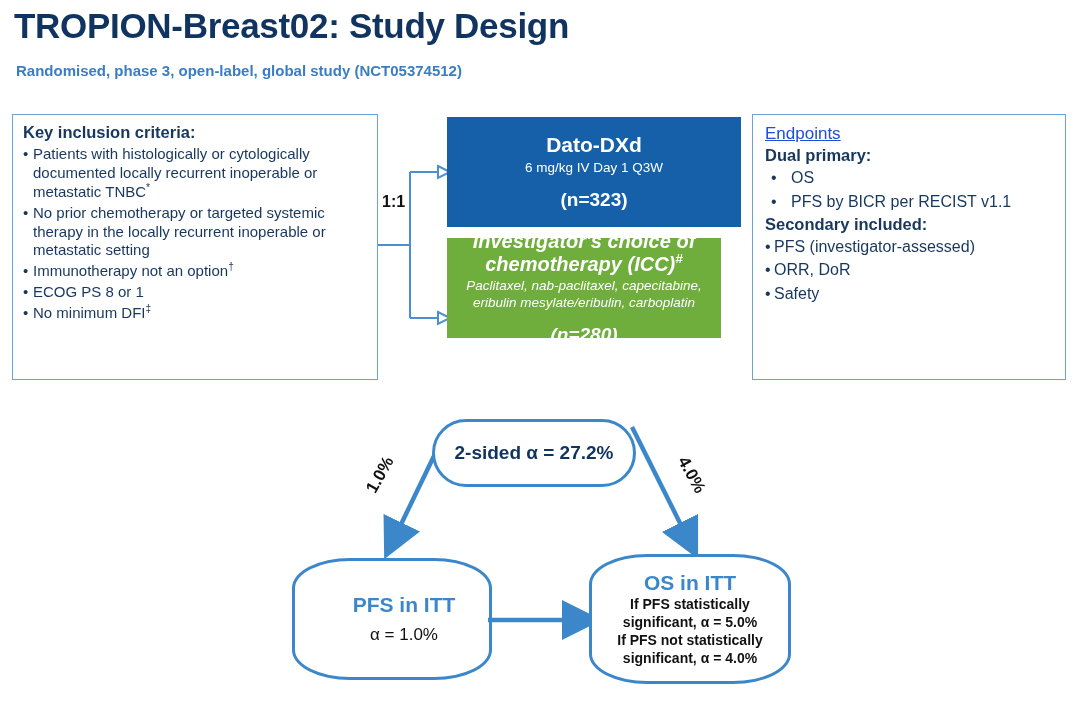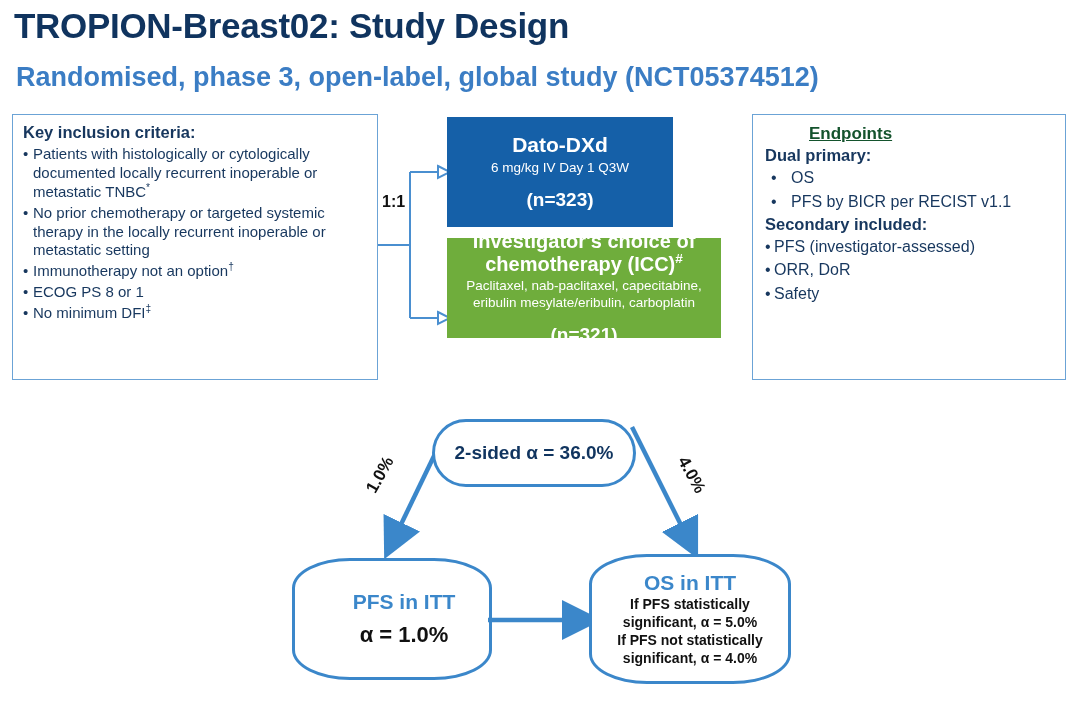--- a/index.html
+++ b/index.html
@@ -24,21 +24,21 @@
     font-size: 35px;
     font-weight: bold;
     color: #10345f;
     letter-spacing: -0.3px;
     white-space: nowrap;
   }
   #subtitle {
     position: absolute;
     left: 16px;
     top: 62px;
-    font-size: 27px;
+    font-size: 15px;
     font-weight: bold;
     color: #3b7dc4;
     white-space: nowrap;
   }
 
   
   .panel {
     position: absolute;
     box-sizing: border-box;
     border: 1.5px solid #6ba3d6;
@@ -82,30 +82,31 @@
     color: #ffffff;
     text-align: center;
     display: flex;
     flex-direction: column;
     align-items: center;
     justify-content: center;
   }
   #arm-dato {
     left: 447px;
     top: 117px;
-    width: 226px;
+    width: 294px;
     height: 110px;
     background: #1560a8;
   }
   #arm-icc {
     left: 447px;
     top: 238px;
     width: 274px;
     height: 100px;
     background: #6fad3c;
+    font-style: italic;
   }
   .arm-name {
     font-size: 21px;
     font-weight: bold;
     line-height: 1.16;
   }
   .arm-name.small { font-size: 20px; }
   .arm-dose {
     font-size: 13.5px;
     line-height: 1.25;
@@ -137,25 +138,24 @@
   
   #endpoints-box {
     left: 752px;
     top: 114px;
     width: 314px;
     height: 266px;
     padding: 9px 6px 0 12px;
   }
   #endpoints-title {
     font-size: 17px;
-    font-weight: bold;
-    color: #14532d;
+    font-weight: normal;
+    color: #1d4ed8;
     text-decoration: underline;
     margin-bottom: 1px;
-    margin-left: 44px;
   }
   .ep-subhead {
     font-size: 16.5px;
     font-weight: bold;
     color: #17375e;
     margin-top: 2px;
   }
   .ep-item {
     display: flex;
     font-size: 16px;
@@ -242,22 +242,22 @@
     height: 130px;
     border-radius: 58px / 30px;
   }
   .term-title {
     font-size: 21px;
     font-weight: bold;
     color: #3b87ca;
     line-height: 1.15;
   }
   .term-alpha {
-    font-size: 22px;
-    font-weight: bold;
+    font-size: 17px;
+    font-weight: normal;
     color: #111111;
     margin-top: 8px;
   }
   .term-note {
     font-size: 14px;
     font-weight: bold;
     color: #111111;
     line-height: 1.22;
     margin-top: 1px;
     text-align: center;
@@ -322,21 +322,21 @@
 
 <div class="arm" id="arm-dato">
   <div class="arm-name">Dato-DXd</div>
   <div class="arm-dose">6 mg/kg IV Day 1 Q3W</div>
   <div class="arm-n">(n=323)</div>
 </div>
 
 <div class="arm" id="arm-icc">
   <div class="arm-name small">Investigator's choice of chemotherapy (ICC)<sup>#</sup></div>
   <div class="arm-dose">Paclitaxel, nab-paclitaxel, capecitabine, eribulin mesylate/eribulin, carboplatin</div>
-  <div class="arm-n">(n=321)</div>
+  <div class="arm-n">(n=280)</div>
 </div>
 
 <div class="panel" id="endpoints-box">
   <div id="endpoints-title">Endpoints</div>
   <div class="ep-subhead">Dual primary:</div>
 
   <div class="ep-item indented">
     <span class="ep-bullet">•</span>
     <span class="ep-text">OS</span>
   </div>
@@ -366,21 +366,21 @@
     <marker id="arrowblue" markerWidth="9" markerHeight="9" refX="5" refY="4.5" orient="auto">
       <path d="M0,0 L9,4.5 L0,9 Z" fill="#3b87ca"></path>
     </marker>
   </defs>
 
   <line x1="168" y1="22" x2="112" y2="138" stroke="#3b87ca" stroke-width="4.5" marker-end="url(#arrowblue)"></line>
 
   <line x1="352" y1="22" x2="410" y2="138" stroke="#3b87ca" stroke-width="4.5" marker-end="url(#arrowblue)"></line>
 </svg>
 
-<div id="alpha-top">2-sided α = 36.0%</div>
+<div id="alpha-top">2-sided α = 27.2%</div>
 
 <div class="branch-label" id="branch-label-left">1.0%</div>
 <div class="branch-label" id="branch-label-right">4.0%</div>
 
 <div class="terminator" id="pfs-box">
   <div class="term-title">PFS in ITT</div>
   <div class="term-alpha">α = 1.0%</div>
 </div>
 
 <svg id="os-link-arrow" viewBox="0 0 112 40" xmlns="http://www.w3.org/2000/svg">

